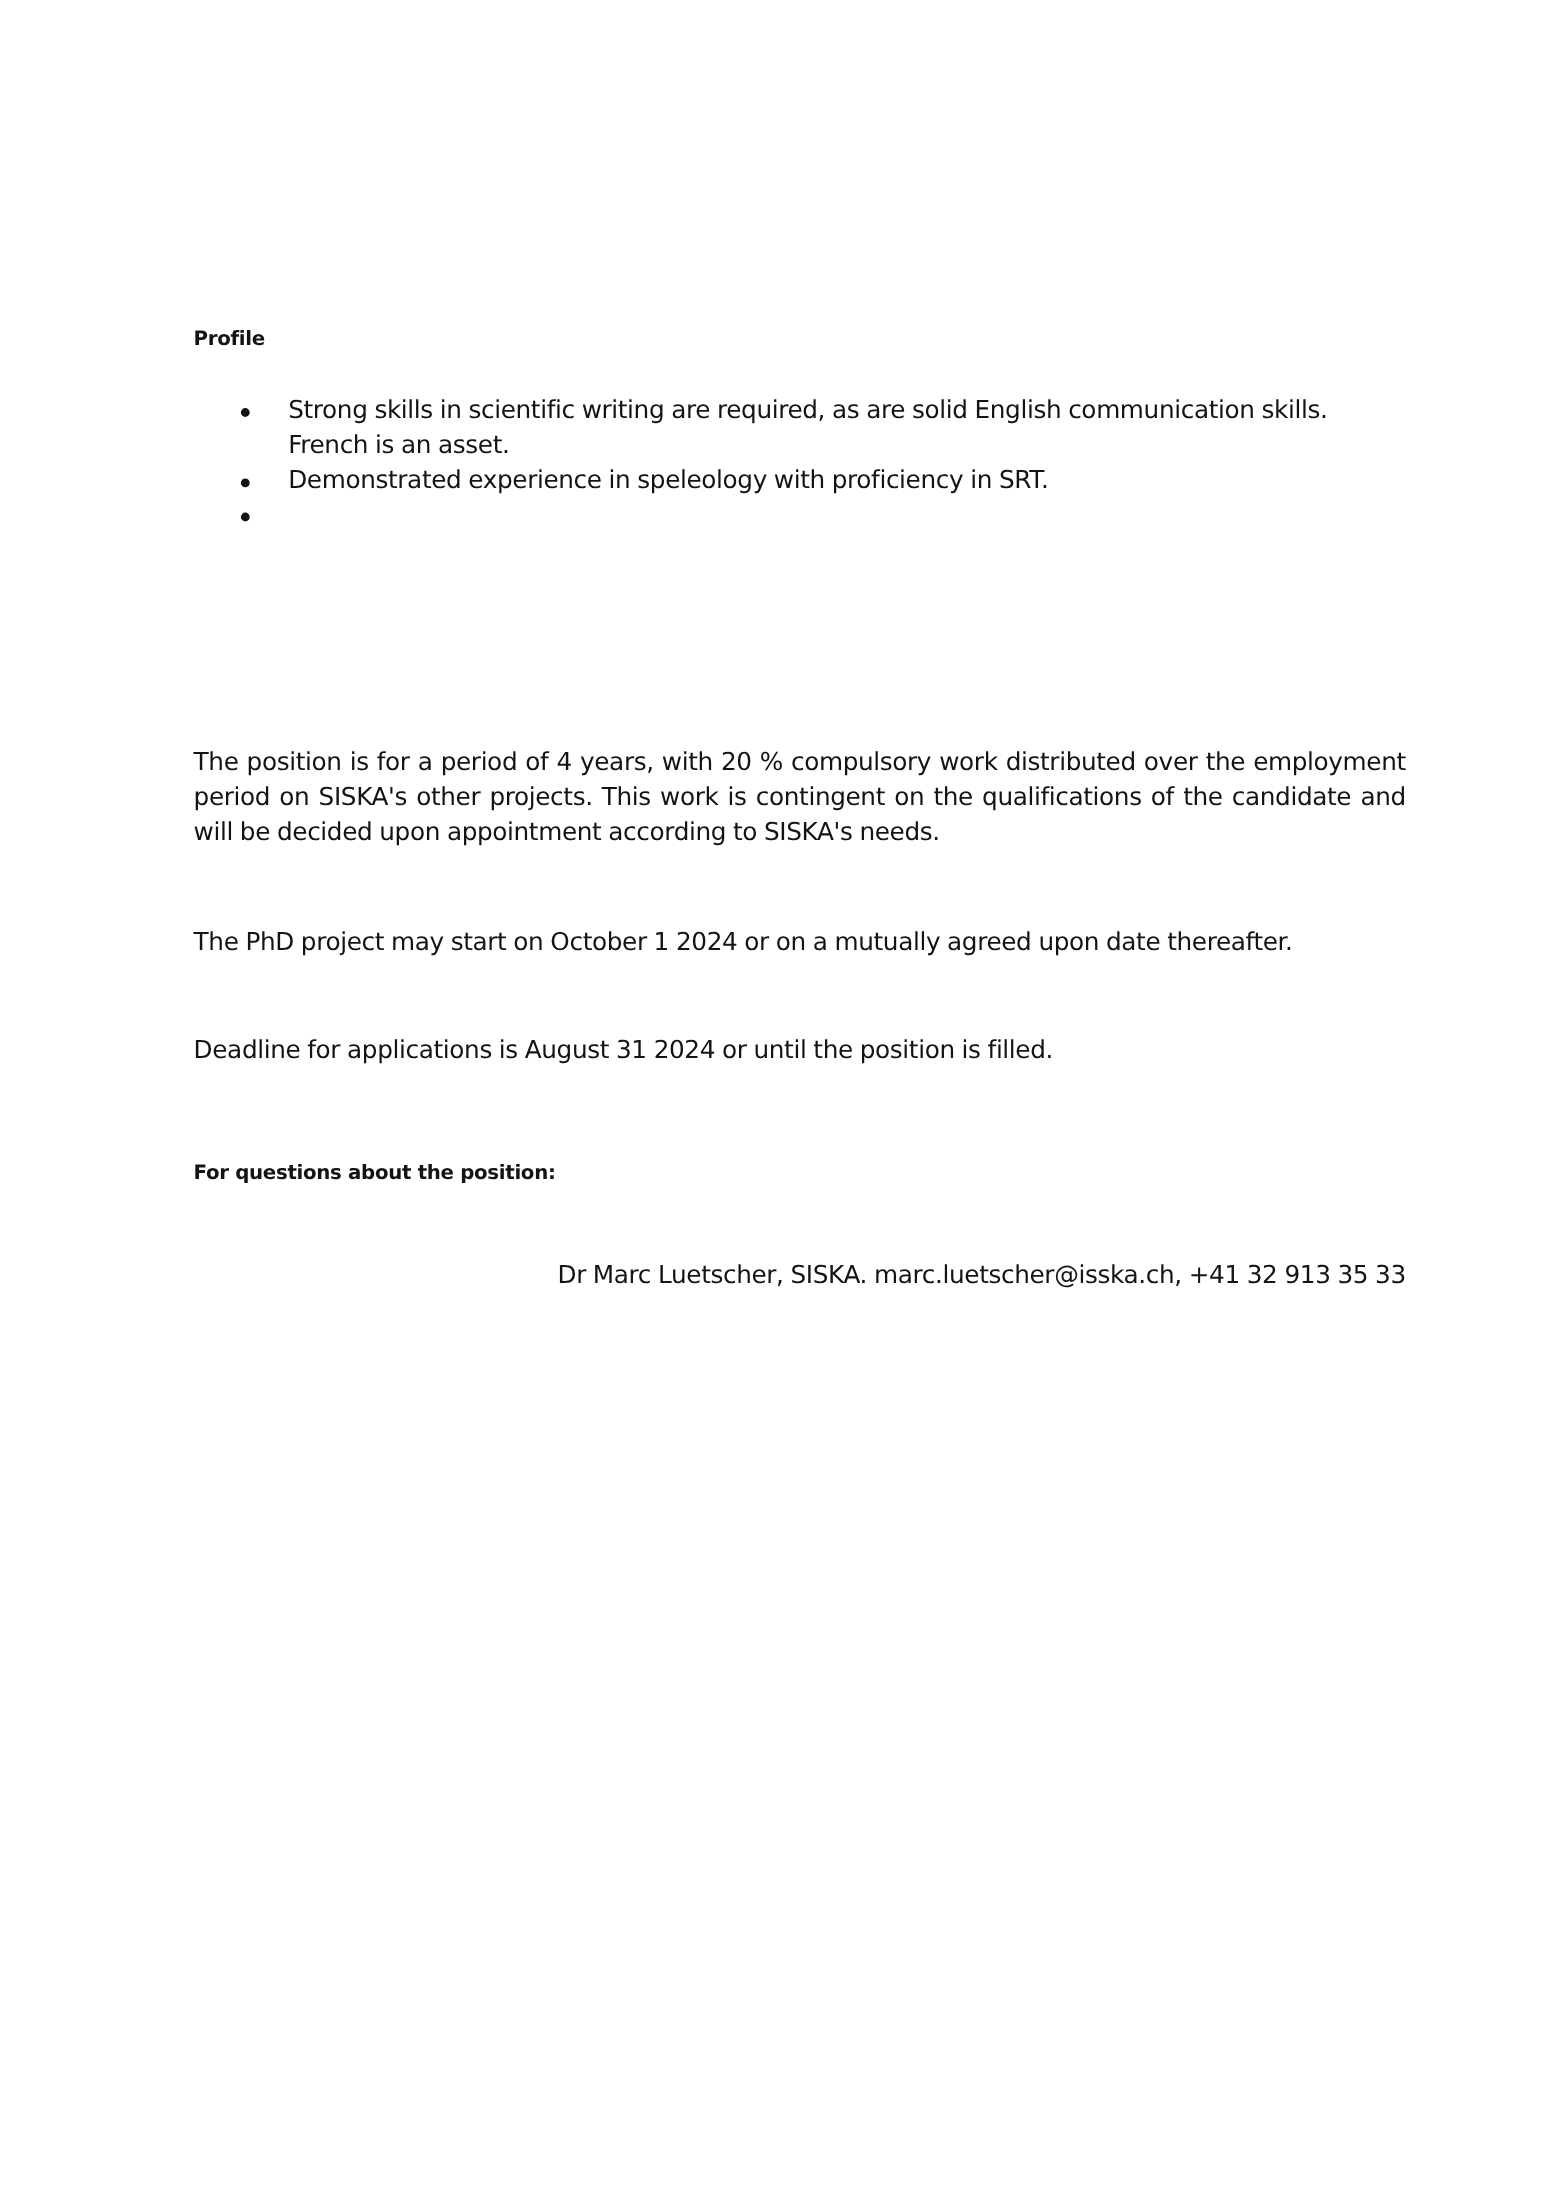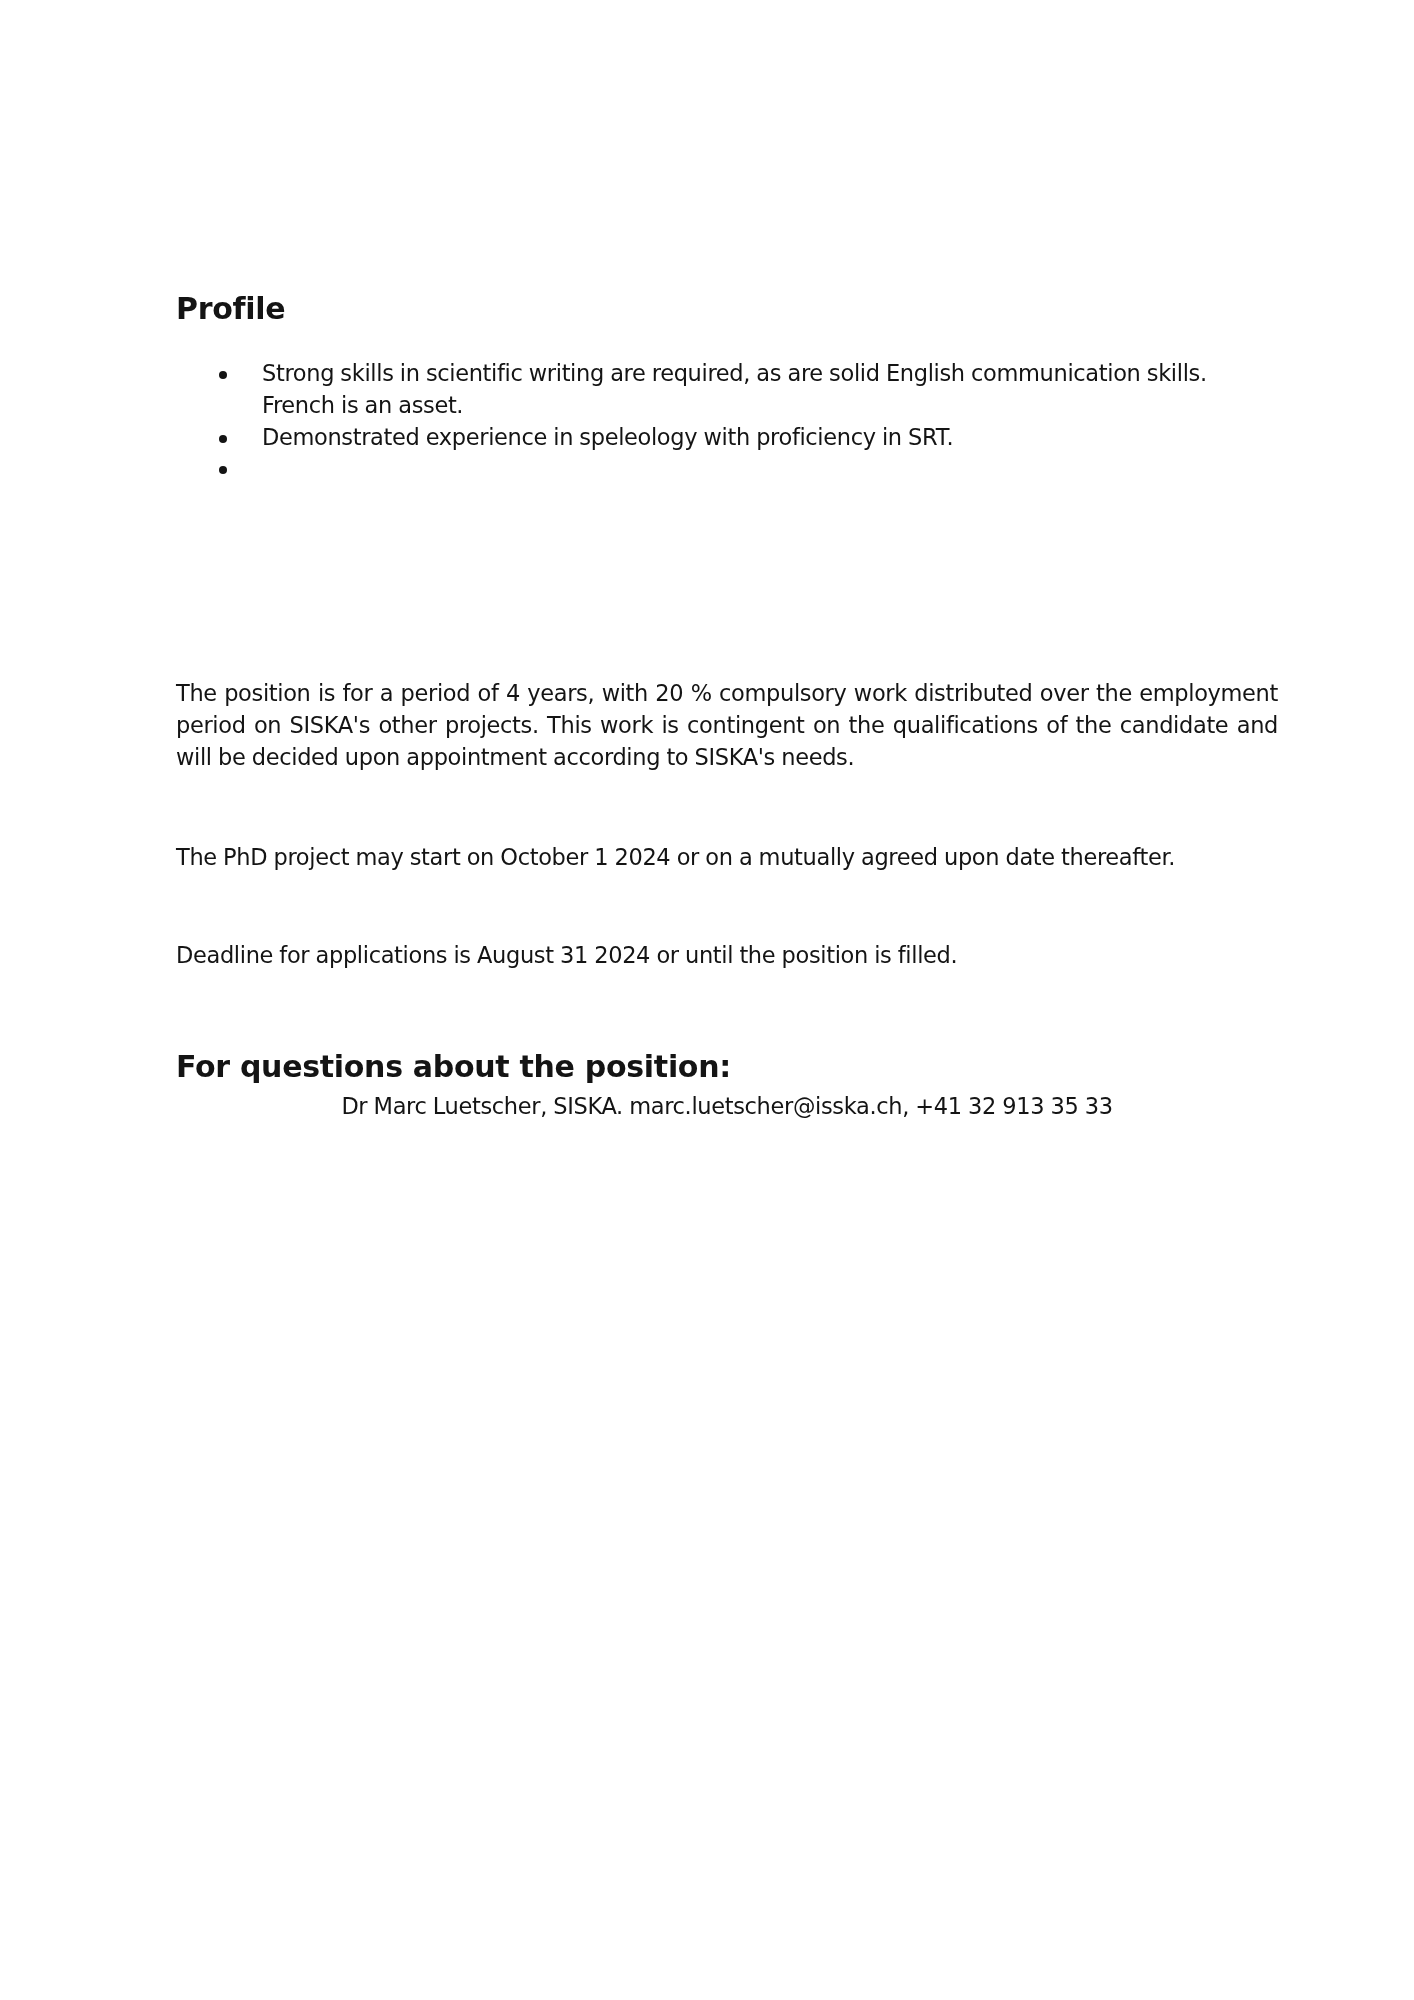--- a/index.html
+++ b/index.html
@@ -18,21 +18,21 @@
     .page {
       position: absolute;
       left: 176px;
       top: 0;
       width: 1102px;
     }
     .heading {
       position: absolute;
       left: 0;
       font-weight: bold;
-      font-size: 30px;
+      font-size: 18px;
       line-height: 32px;
       letter-spacing: -0.3px;
       white-space: nowrap;
       text-align: right;
     }
     .profile-heading { top: 293px; }
     .questions-heading { top: 1051px; }
 
     .bullets {
       position: absolute;
@@ -71,21 +71,21 @@
       font-size: 22.5px;
       line-height: 32px;
       letter-spacing: -0.35px;
       word-spacing: -0.5px;
       text-align: justify;
       margin: 0;
     }
     .para-period { top: 677px; }
     .para-start { top: 841px; }
     .para-deadline { top: 939px; }
-    .para-contact { top: 1090px; text-align: center; white-space: nowrap; }
+    .para-contact { top: 1143px; text-align: right; white-space: nowrap; }
   </style>
 </head>
 <body>
 
 <div class="page">
 
   <div class="heading profile-heading">Profile</div>
 
   <ul class="bullets">
     <li class="bullet-item">

